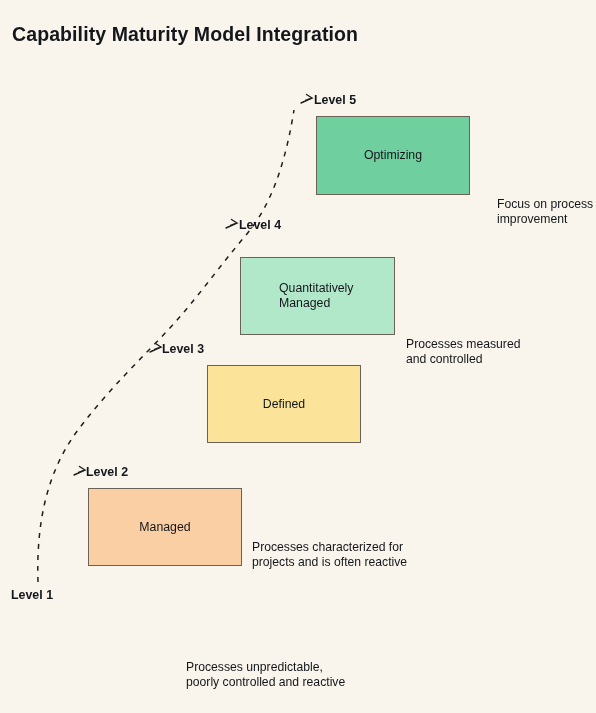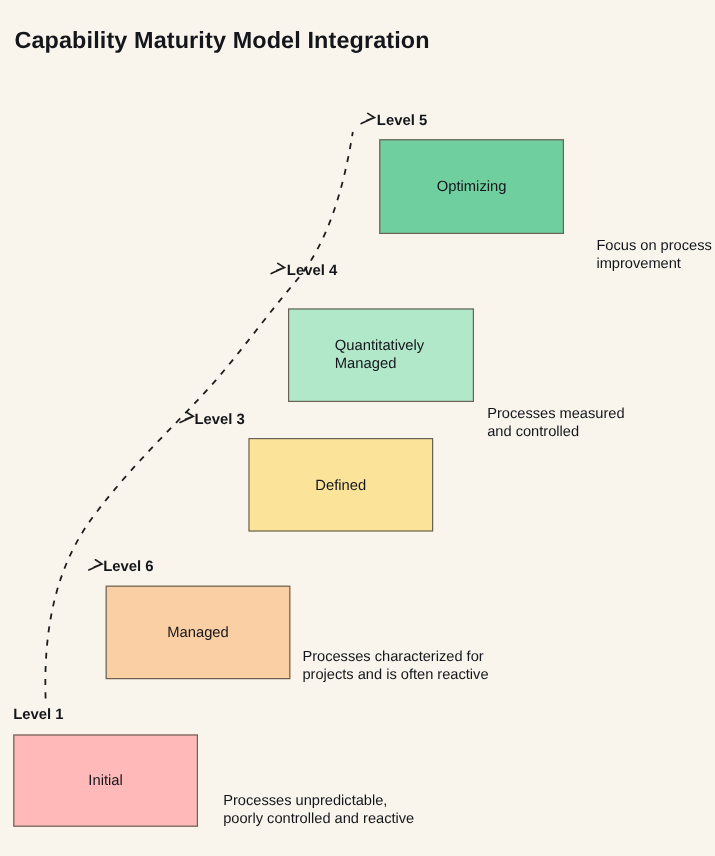--- a/index.html
+++ b/index.html
@@ -83,24 +83,23 @@
              C 196,300 218,268 246,235 C 272,205 286,160 294,110" fill="none" stroke="#1d1d1d" stroke-width="1.5" stroke-dasharray="5 6" stroke-linecap="butt"></path>
     <g id="arrow-group" stroke="#1d1d1d" stroke-width="1.4" fill="none" stroke-linecap="round">
         <path d="M 74,475 L 85,470 M 79.5,466.5 L 85,470 L 78.5,472.5"></path>
         <path d="M 150,352 L 161,347 M 155.5,343.5 L 161,347 L 154.5,349.5"></path>
         <path d="M 226,228 L 237,223 M 231.5,219.5 L 237,223 L 230.5,225.5"></path>
         <path d="M 301,103 L 312,98 M 306.5,94.5 L 312,98 L 305.5,100.5"></path>
       </g>
   </svg>
 
 <div class="level-label" style="left: 11px; top: 588px;">Level 1</div>
-    <div class="level-box" style="left: 11px; top: 612px; width: 154px; height: 77px; background: rgb(255, 185, 185); white-space: pre-line;">Initial</div>
     <div class="level-desc" style="left: 176px; top: 660px; margin-left: 10px;">Processes unpredictable,
 poorly controlled and reactive</div>
-    <div class="level-label" style="left: 86px; top: 465px;">Level 6</div>
+    <div class="level-label" style="left: 86px; top: 465px;">Level 2</div>
     <div class="level-box" style="left: 88px; top: 488px; width: 154px; height: 78px; background: rgb(251, 207, 164); white-space: pre-line;">Managed</div>
     <div class="level-desc" style="left: 252px; top: 540px;">Processes characterized for
 projects and is often reactive</div>
     <div class="level-label" style="left: 162px; top: 342px;">Level 3</div>
     <div class="level-box" style="left: 164px; top: 365px; width: 154px; height: 78px; background: rgb(251, 228, 154); white-space: pre-line; margin-left: 43px;">Defined</div>
     <div class="level-label" style="left: 239px; top: 218px;">Level 4</div>
     <div class="level-box align-left" style="left: 240px; top: 241px; width: 155px; height: 78px; background: rgb(178, 232, 202); white-space: pre-line; margin-top: 16px;">Quantitatively
 Managed</div>
     <div class="level-desc" style="left: 406px; top: 293px; margin-top: 44px;">Processes measured
 and controlled</div>

